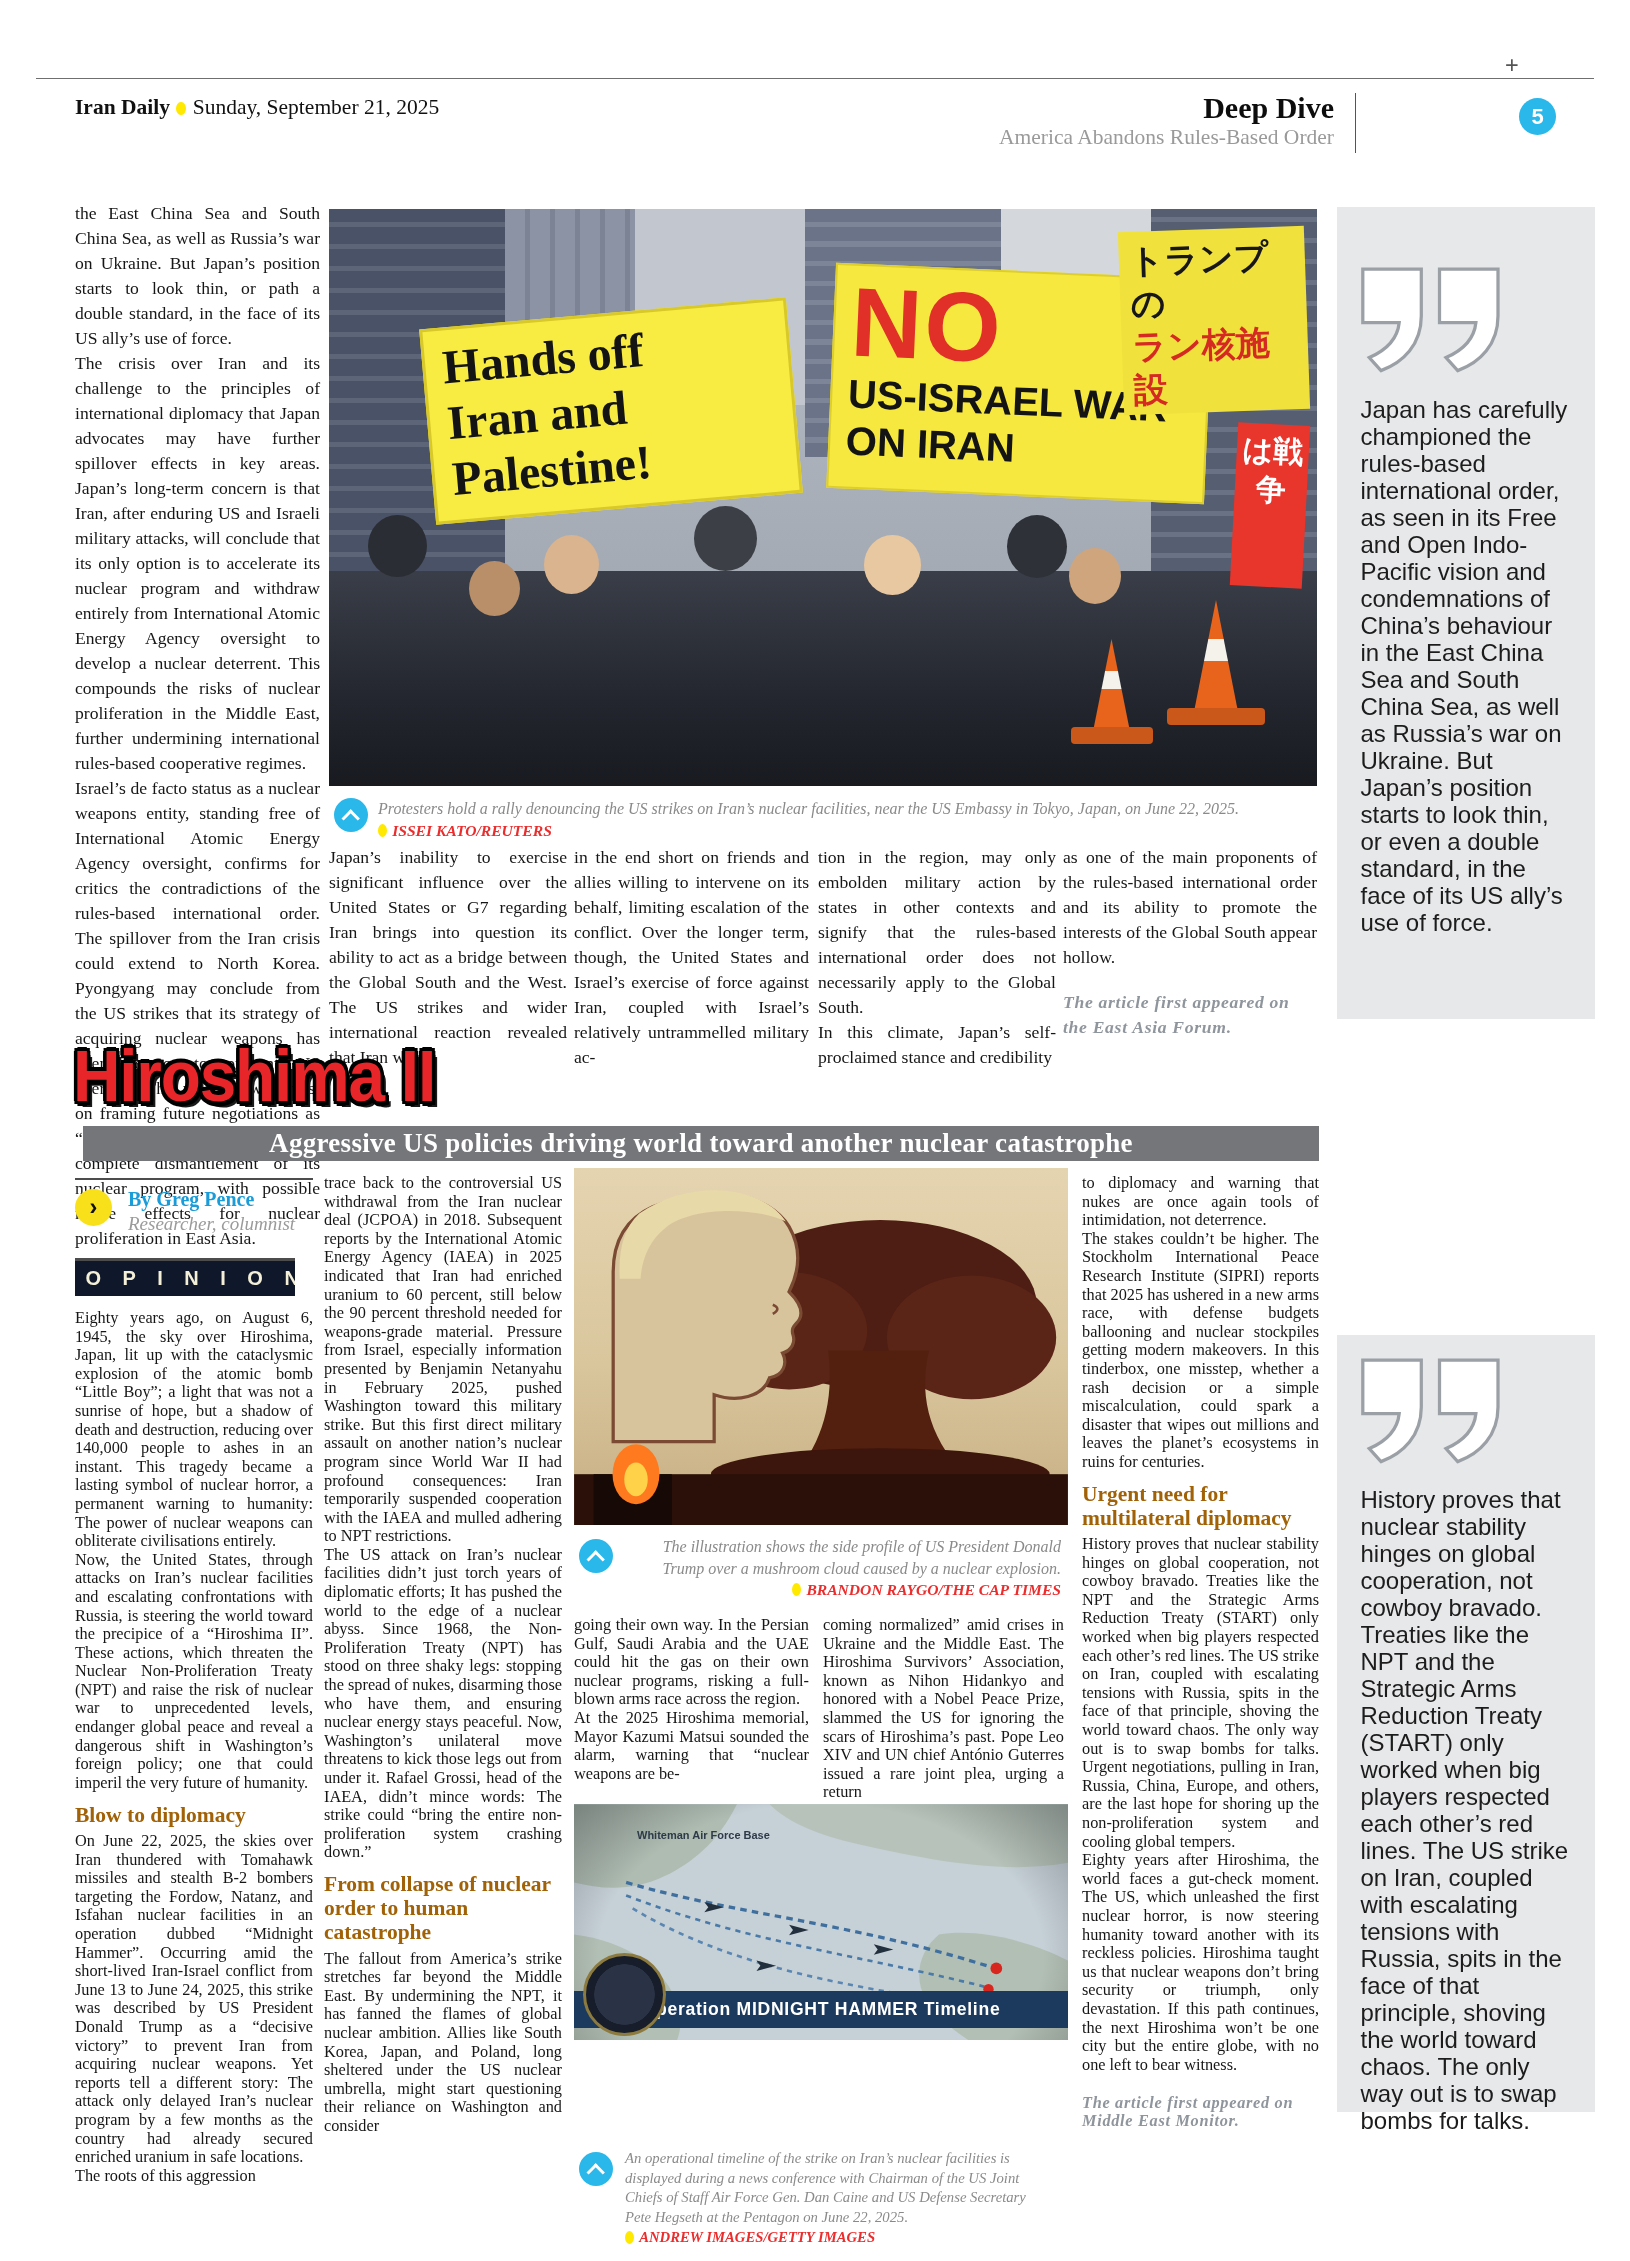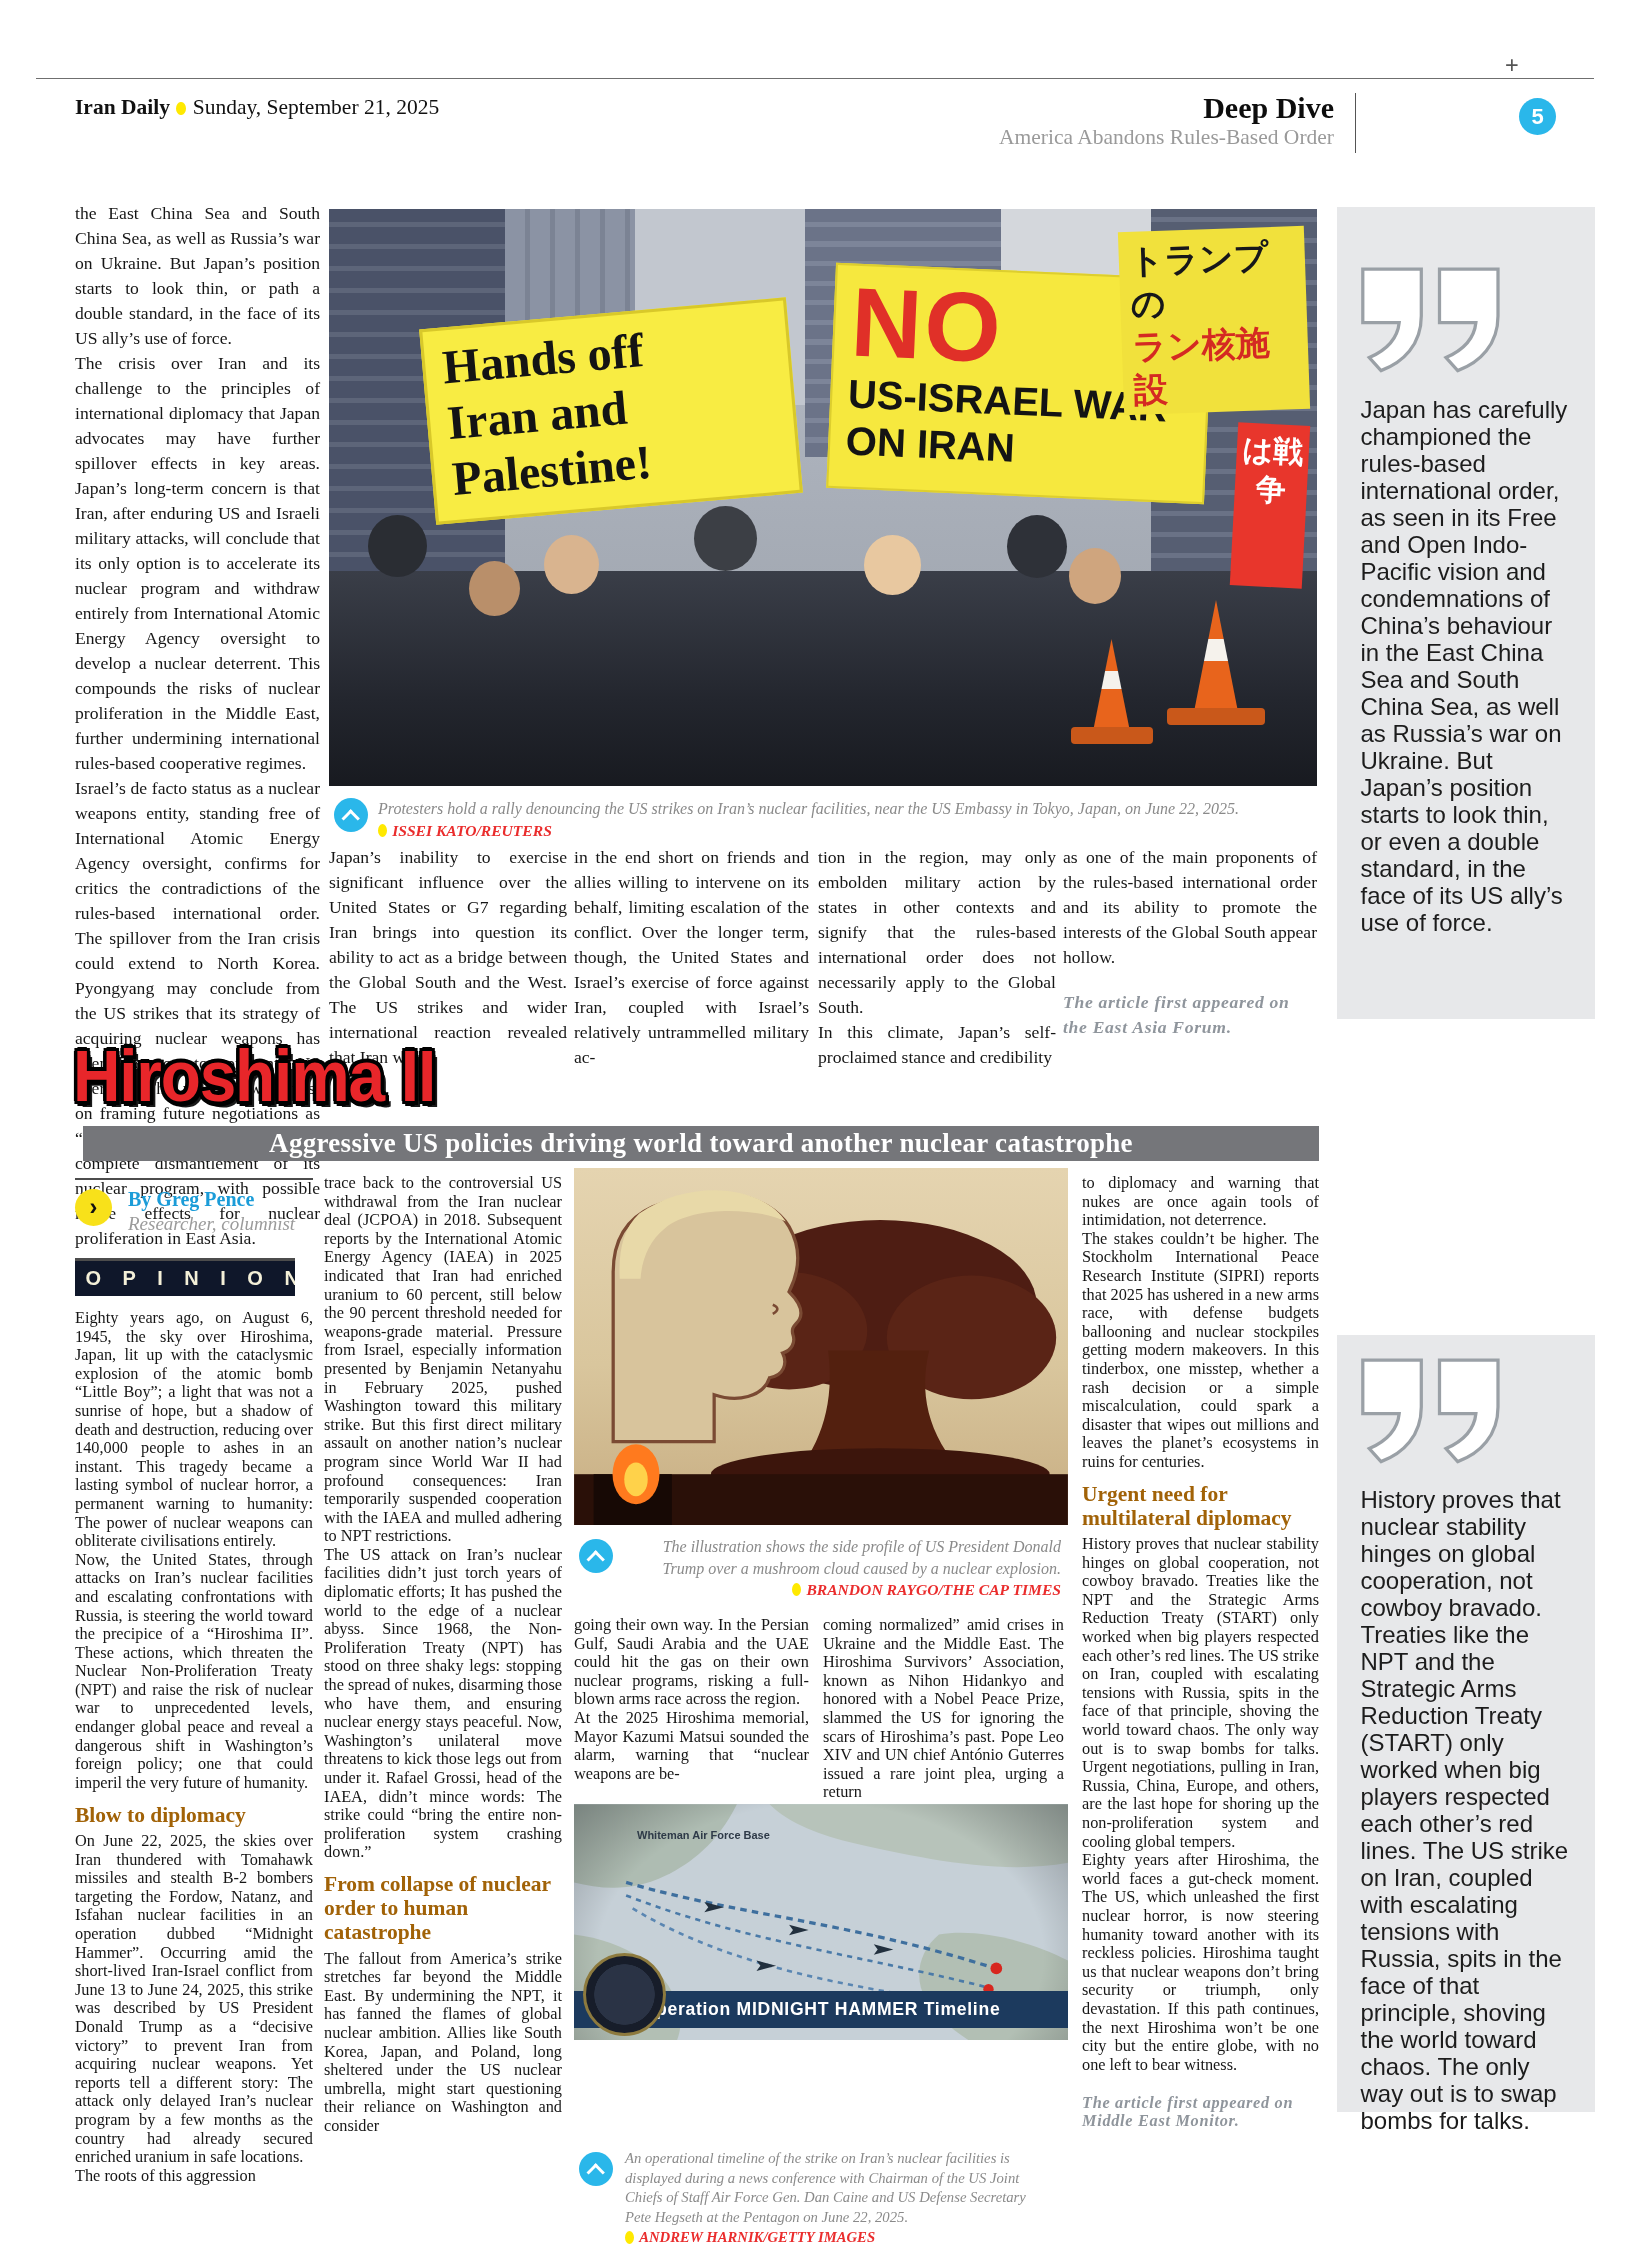--- a/index.html
+++ b/index.html
@@ -294,21 +294,21 @@
       <span>Operation MIDNIGHT HAMMER Timeline</span>
     </div>
     <div class="map-emblem"></div>
   </div>
 
   <div class="cap-circ" style="left:579px;top:2152px;">
       <div class="chev"></div>
     </div>
   <div class="capwrap" style="left:625px;top:2149px;width:424px;">
     <div class="cap-text" style="font-size:14.7px;line-height:19.6px;">An operational timeline of the strike on Iran’s nuclear facilities is displayed during a news conference with Chairman of the US Joint Chiefs of Staff Air Force Gen. Dan Caine and US Defense Secretary Pete Hegseth at the Pentagon on June 22, 2025.</div>
-    <div class="cap-credit" style="font-size:14.7px;"><span class="ydot"></span><span>ANDREW HARNIK/GETTY IMAGES</span></div>
+    <div class="cap-credit" style="font-size:14.7px;"><span class="ydot"></span><span>ANDREW IMAGES/GETTY IMAGES</span></div>
   </div>
 
   <div class="ocol" style="left:1082px;top:1174px;width:237px;">
     <p>to diplomacy and warning that nukes are once again tools of intimidation, not deterrence.</p>
     <p>The stakes couldn’t be higher. The Stockholm International Peace Research Institute (SIPRI) reports that 2025 has ushered in a new arms race, with defense budgets ballooning and nuclear stockpiles getting modern makeovers. In this tinderbox, one misstep, whether a rash decision or a simple miscalculation, could spark a disaster that wipes out millions and leaves the planet’s ecosystems in ruins for centuries.</p>
     <p class="bluehead">Urgent need for multilateral diplomacy</p>
     <p>History proves that nuclear stability hinges on global cooperation, not cowboy bravado. Treaties like the NPT and the Strategic Arms Reduction Treaty (START) only worked when big players respected each other’s red lines. The US strike on Iran, coupled with escalating tensions with Russia, spits in the face of that principle, shoving the world toward chaos. The only way out is to swap bombs for talks. Urgent negotiations, pulling in Iran, Russia, China, Europe, and others, are the last hope for shoring up the non-proliferation system and cooling global tempers.</p>
     <p>Eighty years after Hiroshima, the world faces a gut-check moment. The US, which unleashed the first nuclear horror, is now steering humanity toward another with its reckless policies. Hiroshima taught us that nuclear weapons don’t bring security or triumph, only devastation. If this path continues, the next Hiroshima won’t be one city but the entire globe, with no one left to bear witness.</p>
     <p class="credit-note">The article first appeared on Middle East Monitor.</p>
   </div>

